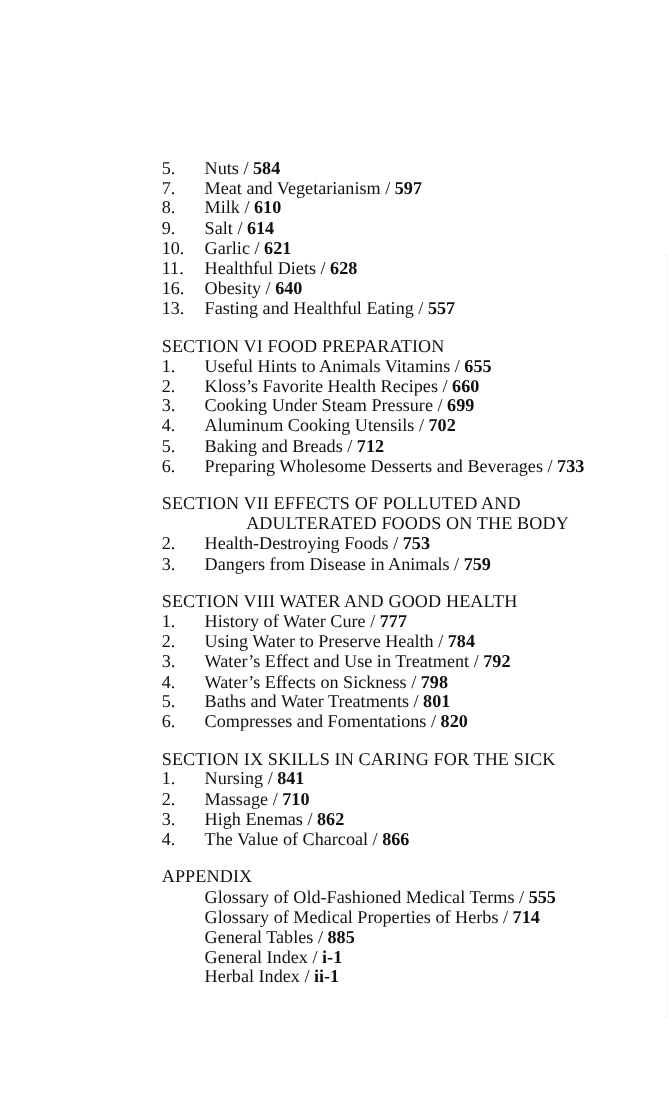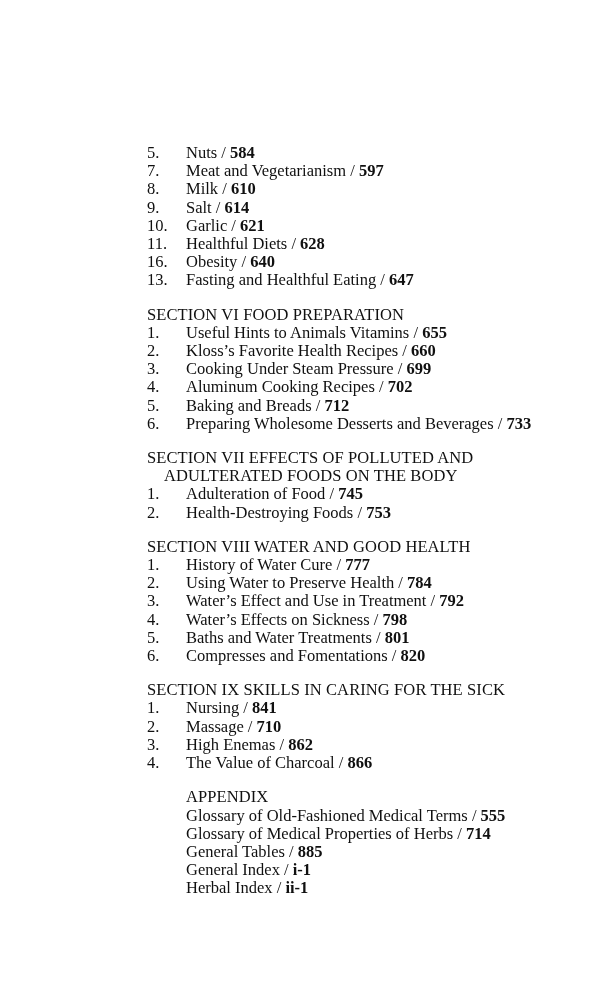--- a/index.html
+++ b/index.html
@@ -23,22 +23,22 @@
     width: 430px;
     font-size: 16.5px;
     line-height: 18.2px;
   }
   .toc-block { margin-top: 16px; }
   .toc-block:first-child { margin-top: 0; }
   .heading {
     font-weight: normal;
     letter-spacing: 0.1px;
   }
-  .heading.indent { margin-left: 39px; }
-  .hline.wrap { margin-left: 17px; }
+  .heading.indent { }
+  .hline.wrap { margin-left: 17px; text-align: center; }
   .row { white-space: nowrap; }
   .num {
     display: inline-block;
     width: 39px;
   }
   .pagenum { font-weight: bold; }
   .pagenum.italic { }
 </style>
 </head>
 <body>
@@ -46,40 +46,40 @@
 <div class="page">
   <div class="content" id="toc">
       <section class="toc-block">
         <div class="row"><span class="num">5.</span><span class="title">Nuts</span><span class="sep"> / </span><span class="pagenum">584</span></div>
         <div class="row"><span class="num">7.</span><span class="title">Meat and Vegetarianism</span><span class="sep"> / </span><span class="pagenum">597</span></div>
         <div class="row"><span class="num">8.</span><span class="title">Milk</span><span class="sep"> / </span><span class="pagenum">610</span></div>
         <div class="row"><span class="num">9.</span><span class="title">Salt</span><span class="sep"> / </span><span class="pagenum">614</span></div>
         <div class="row"><span class="num">10.</span><span class="title">Garlic</span><span class="sep"> / </span><span class="pagenum">621</span></div>
         <div class="row"><span class="num">11.</span><span class="title">Healthful Diets</span><span class="sep"> / </span><span class="pagenum">628</span></div>
         <div class="row"><span class="num">16.</span><span class="title">Obesity</span><span class="sep"> / </span><span class="pagenum">640</span></div>
-        <div class="row"><span class="num">13.</span><span class="title">Fasting and Healthful Eating</span><span class="sep"> / </span><span class="pagenum">647</span></div>
+        <div class="row"><span class="num">13.</span><span class="title">Fasting and Healthful Eating</span><span class="sep"> / </span><span class="pagenum">557</span></div>
       </section>
       <section class="toc-block">
         <div class="heading">
           <div class="hline">SECTION VI FOOD PREPARATION</div>
         </div>
         <div class="row"><span class="num">1.</span><span class="title">Useful Hints to Animals Vitamins</span><span class="sep"> / </span><span class="pagenum">655</span></div>
         <div class="row"><span class="num">2.</span><span class="title">Kloss’s Favorite Health Recipes</span><span class="sep"> / </span><span class="pagenum">660</span></div>
         <div class="row"><span class="num">3.</span><span class="title">Cooking Under Steam Pressure</span><span class="sep"> / </span><span class="pagenum">699</span></div>
-        <div class="row"><span class="num">4.</span><span class="title">Aluminum Cooking Recipes</span><span class="sep"> / </span><span class="pagenum">702</span></div>
+        <div class="row"><span class="num">4.</span><span class="title">Aluminum Cooking Utensils</span><span class="sep"> / </span><span class="pagenum">702</span></div>
         <div class="row"><span class="num">5.</span><span class="title">Baking and Breads</span><span class="sep"> / </span><span class="pagenum">712</span></div>
         <div class="row"><span class="num">6.</span><span class="title">Preparing Wholesome Desserts and Beverages</span><span class="sep"> / </span><span class="pagenum">733</span></div>
       </section>
       <section class="toc-block">
         <div class="heading">
           <div class="hline">SECTION VII EFFECTS OF POLLUTED AND</div>
           <div class="hline wrap">ADULTERATED FOODS ON THE BODY</div>
         </div>
-        <div class="row"><span class="num">1.</span><span class="title">Adulteration of Food</span><span class="sep"> / </span><span class="pagenum">745</span></div>
         <div class="row"><span class="num">2.</span><span class="title">Health-Destroying Foods</span><span class="sep"> / </span><span class="pagenum">753</span></div>
+        <div class="row"><span class="num">3.</span><span class="title">Dangers from Disease in Animals</span><span class="sep"> / </span><span class="pagenum">759</span></div>
       </section>
       <section class="toc-block">
         <div class="heading">
           <div class="hline">SECTION VIII WATER AND GOOD HEALTH</div>
         </div>
         <div class="row"><span class="num">1.</span><span class="title">History of Water Cure</span><span class="sep"> / </span><span class="pagenum">777</span></div>
         <div class="row"><span class="num">2.</span><span class="title">Using Water to Preserve Health</span><span class="sep"> / </span><span class="pagenum">784</span></div>
         <div class="row"><span class="num">3.</span><span class="title">Water’s Effect and Use in Treatment</span><span class="sep"> / </span><span class="pagenum">792</span></div>
         <div class="row"><span class="num">4.</span><span class="title">Water’s Effects on Sickness</span><span class="sep"> / </span><span class="pagenum">798</span></div>
         <div class="row"><span class="num">5.</span><span class="title">Baths and Water Treatments</span><span class="sep"> / </span><span class="pagenum">801</span></div>

